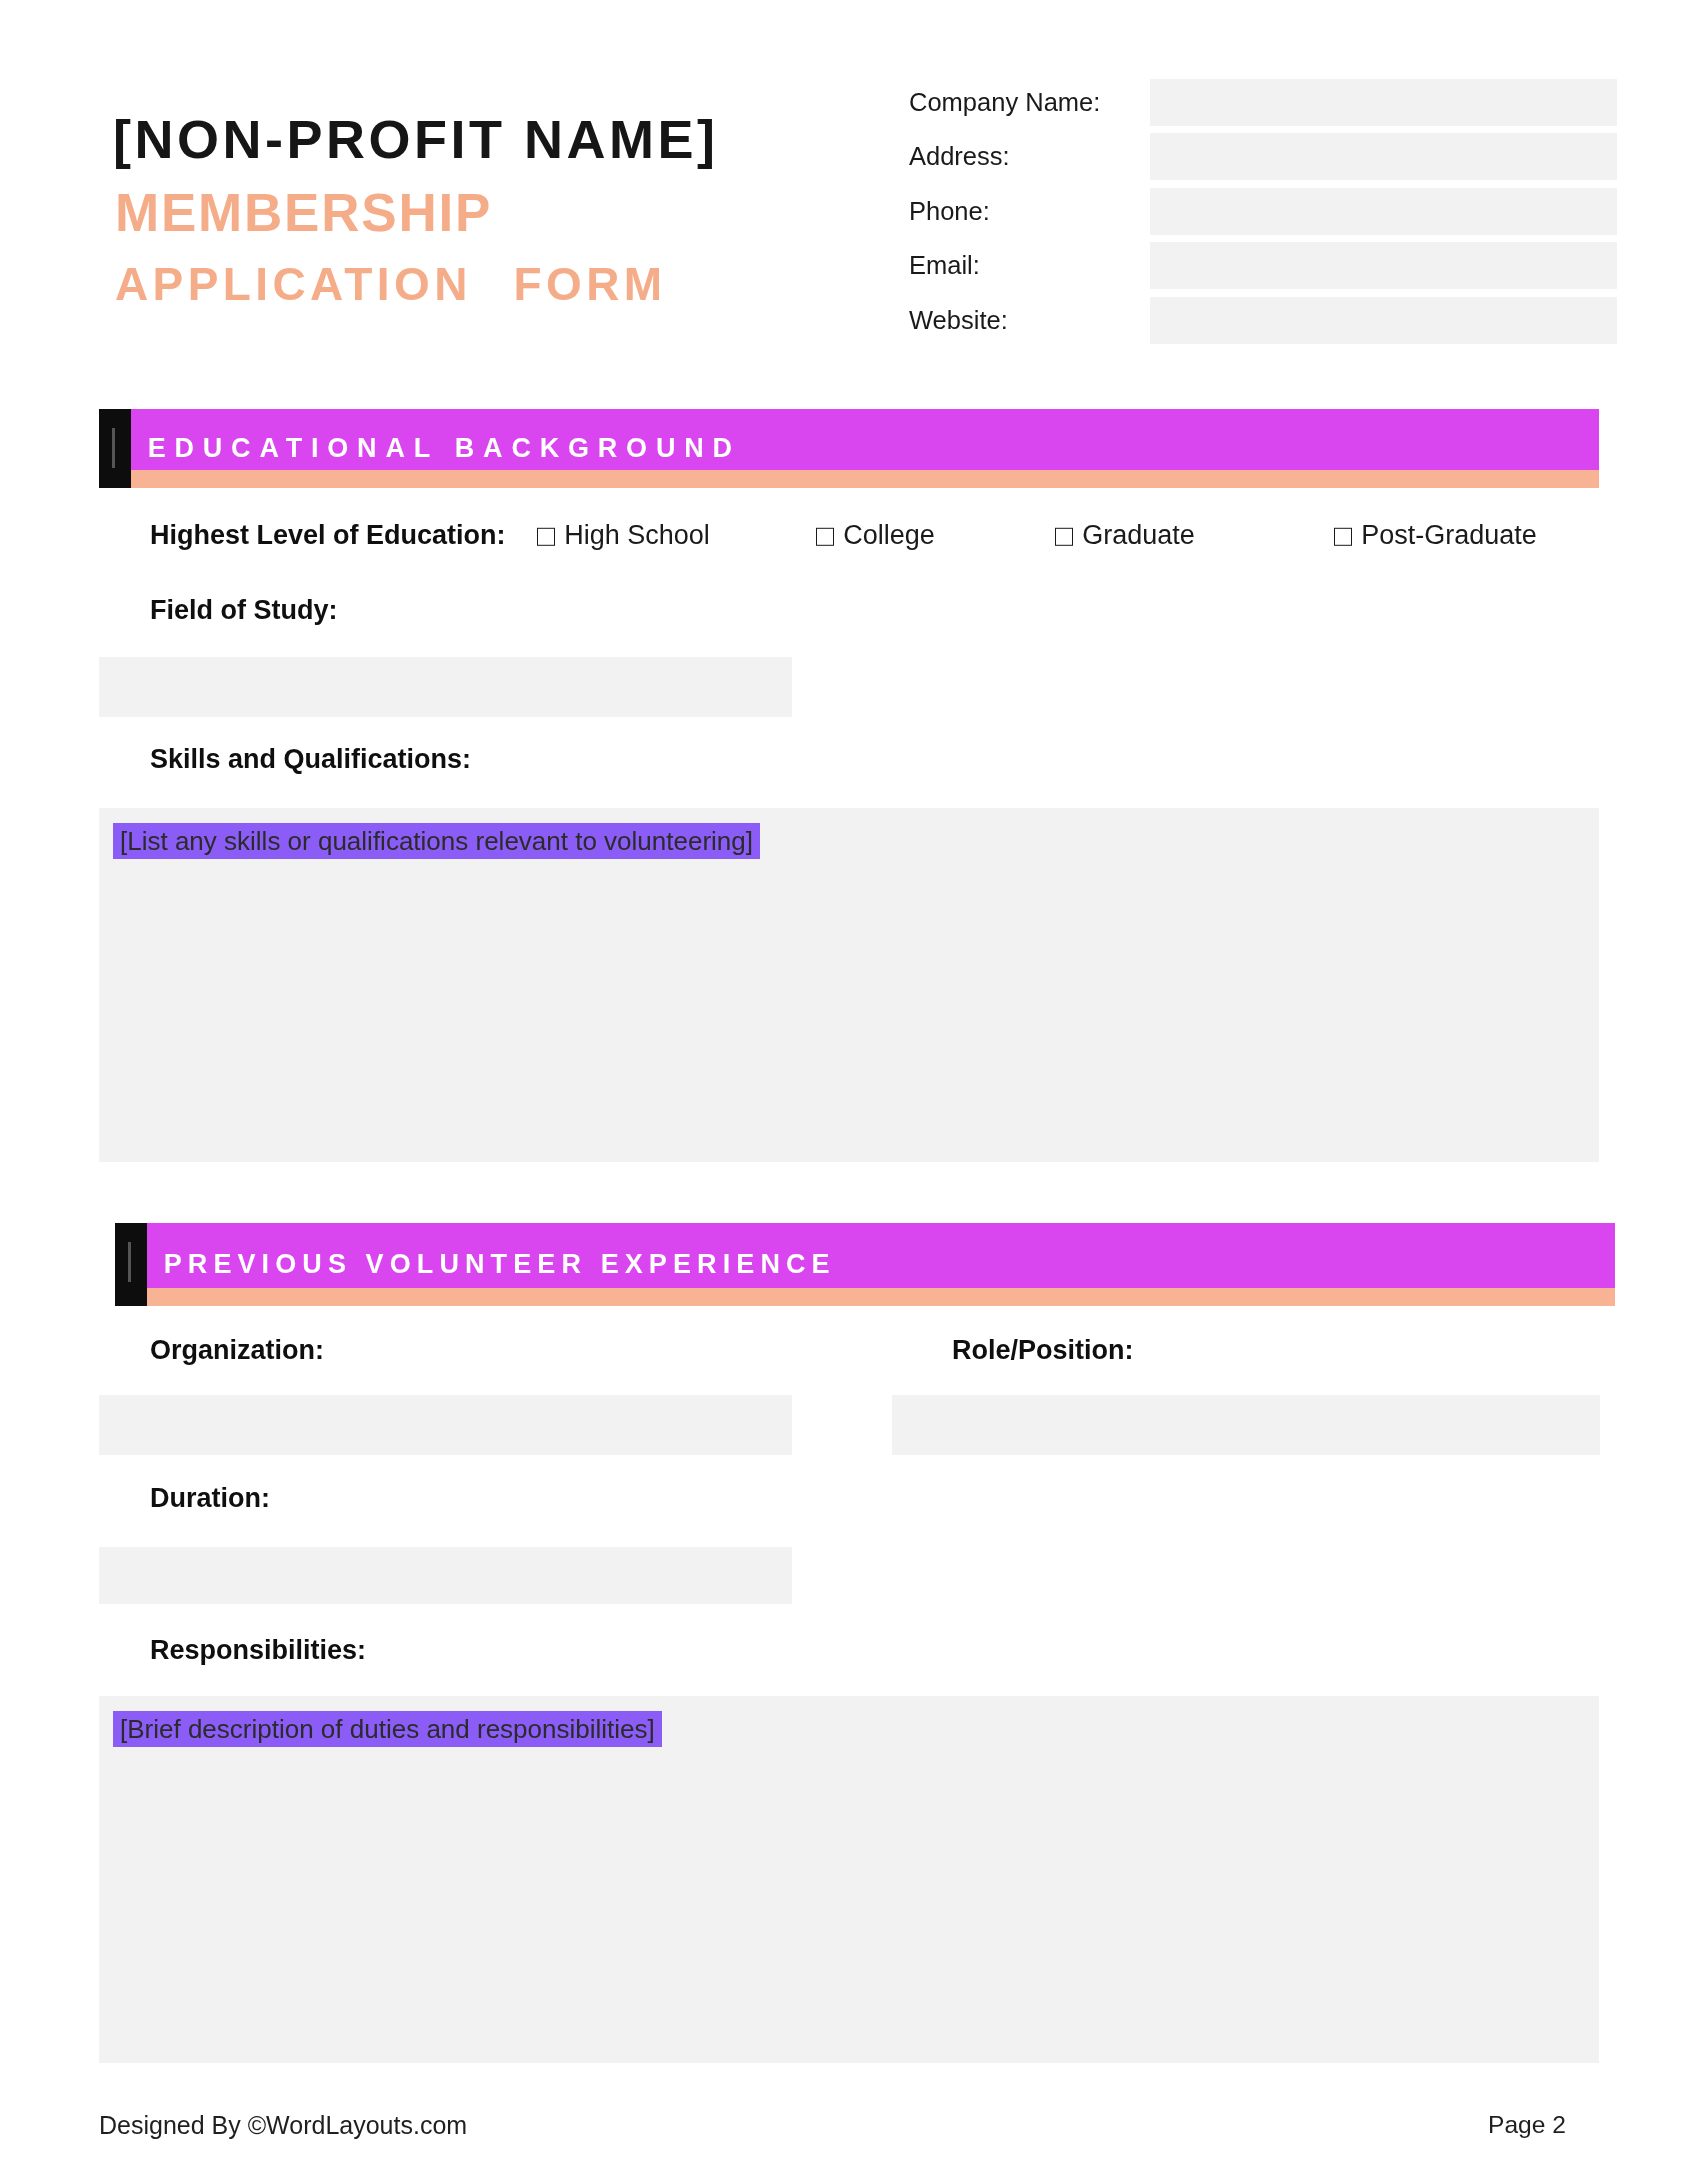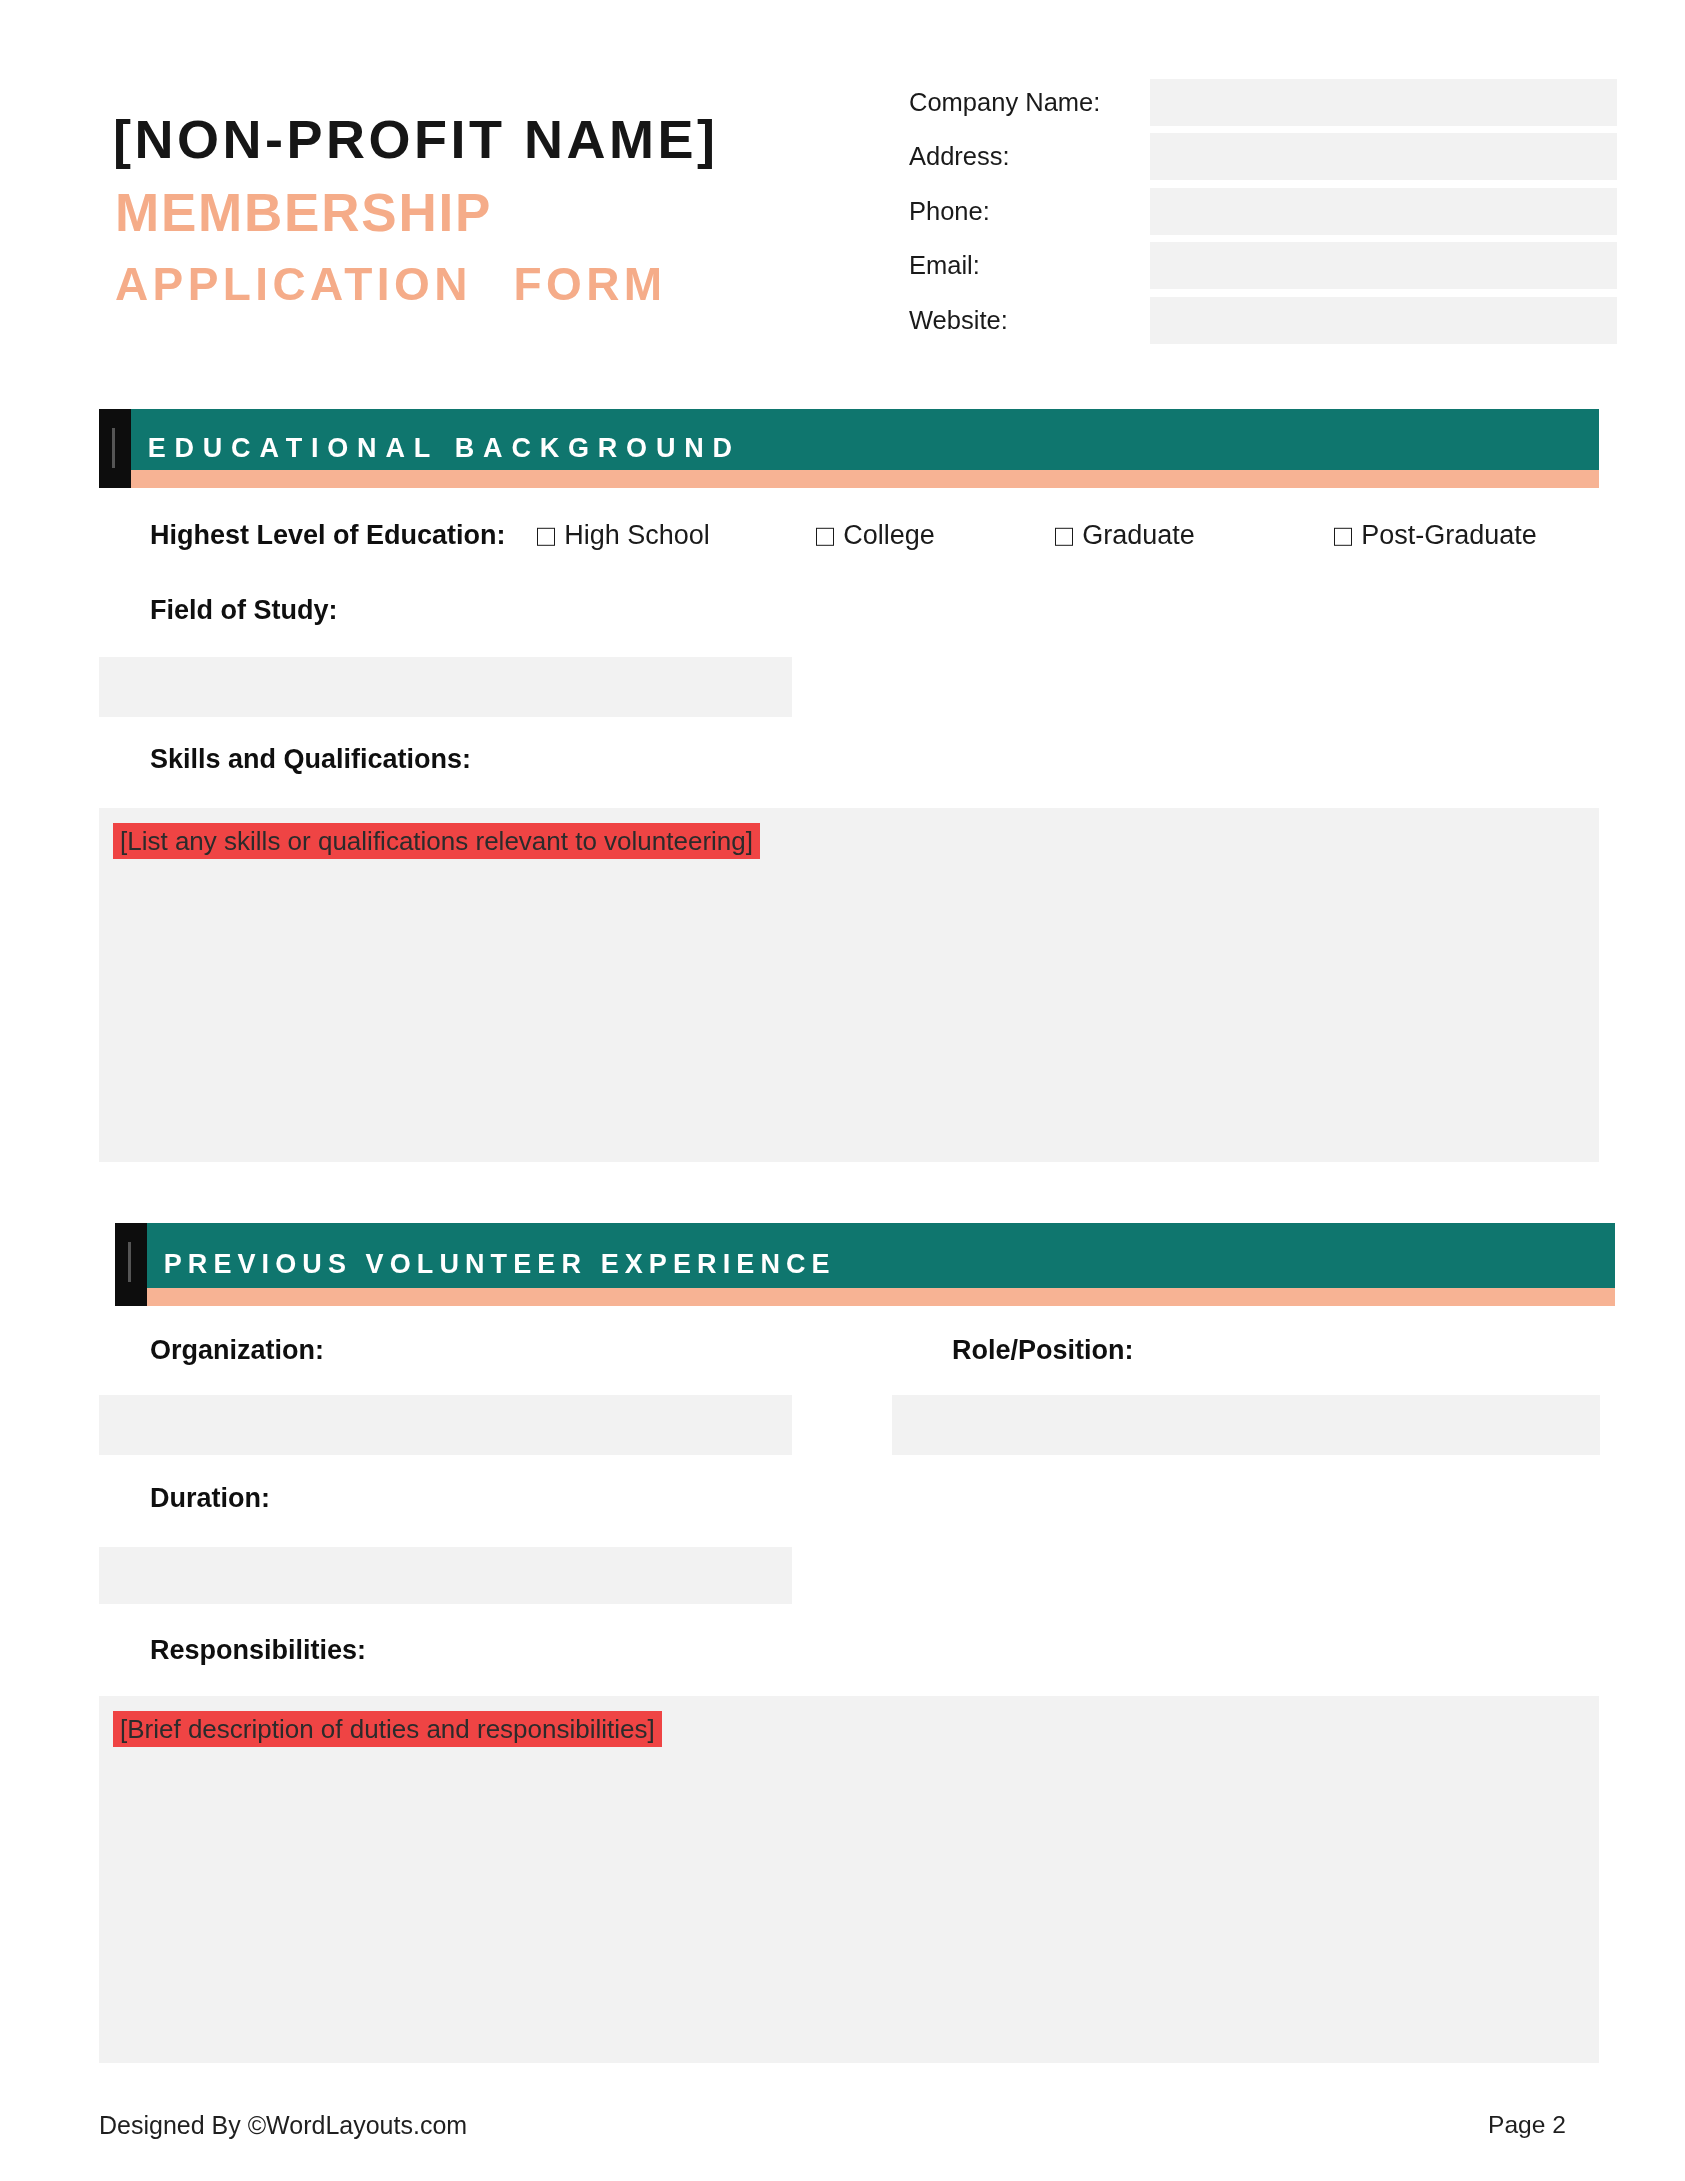--- a/index.html
+++ b/index.html
@@ -39,21 +39,21 @@
     position: absolute; left: 241px; top: 0; width: 467px; height: 47px;
     background: #F2F2F2;
   }
 
   
   .section-bar { position: absolute; left: 99px; width: 1500px; display: flex; }
   .section-bar .marker { width: 32px; background: #0d0d0d; position: relative; flex: none; }
   .section-bar .marker .notch {
     position: absolute; left: 13px; top: 19.3px; width: 2.6px; height: 40px; background: #555555;
   }
-  .section-bar .band { flex: 1; background: #0f766e; position: relative; }
+  .section-bar .band { flex: 1; background: #d946ef; position: relative; }
   .section-bar .band .band-strip {
     position: absolute; left: 0; right: 0; bottom: 0; height: 17.6px; background: #F7B394;
   }
   .section-bar .band .band-text {
     position: relative; display: block; padding-left: 16.7px;
     color: #ffffff; font-weight: 700; font-size: 27px; white-space: nowrap;
   }
   .bar-1 { top: 409px; height: 79px; }
   .bar-1 .band-text { line-height: 79px; letter-spacing: 8.8px; }
   .bar-2 { top: 1223px; height: 83px; margin-left: 16px; }
@@ -70,21 +70,21 @@
   .option .cb {
     display: inline-block; width: 17.6px; height: 17.6px;
     border: 1.8px solid #1a1a1a; background: #ffffff;
     margin-right: 9.7px; transform: translateY(1.8px);
   }
   .input-box { position: absolute; background: #F2F2F2; }
   .area-box { position: absolute; background: #F2F2F2; }
   .placeholder {
     position: absolute; left: 14px; top: 15px;
     display: inline-block; padding: 3.5px 7px;
-    background: #ef4444; color: #2b2b2b;
+    background: #8b5cf6; color: #2b2b2b;
     font-size: 26px; line-height: 1.1; white-space: nowrap;
   }
 
   
   .footer-credit {
     position: absolute; left: 99px; top: 2111px;
     font-size: 25px; color: #1f1f1f; white-space: nowrap;
   }
   .footer-page {
     position: absolute; left: 1488px; top: 2111px;

